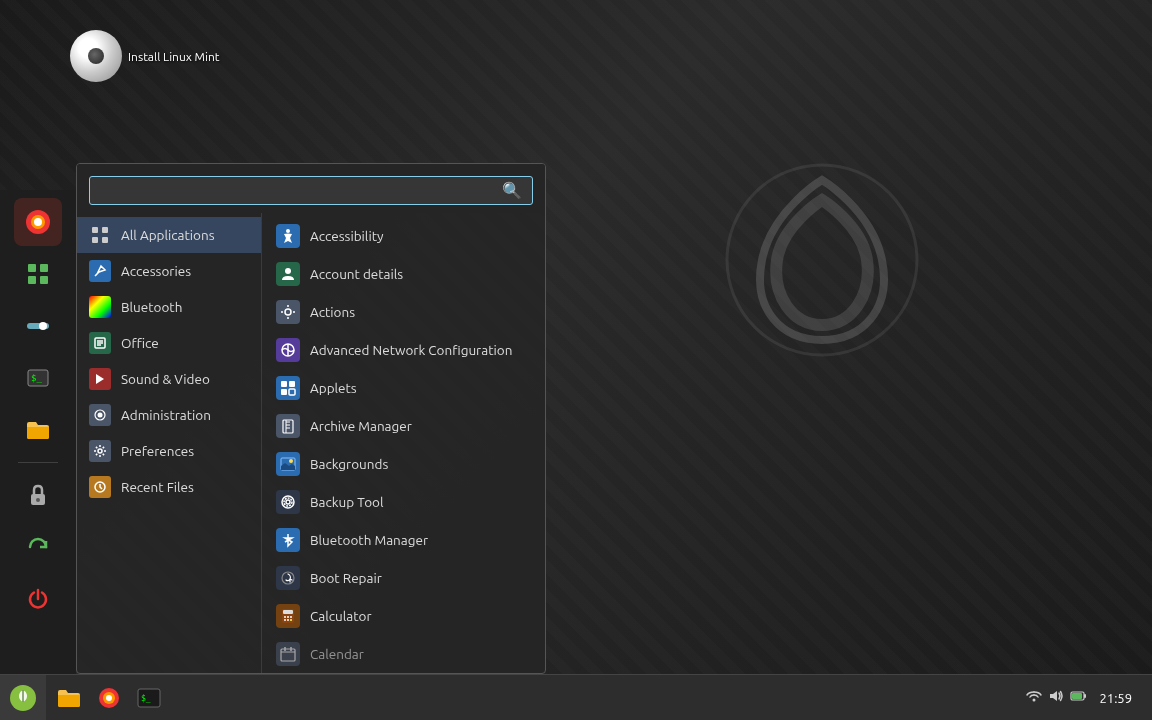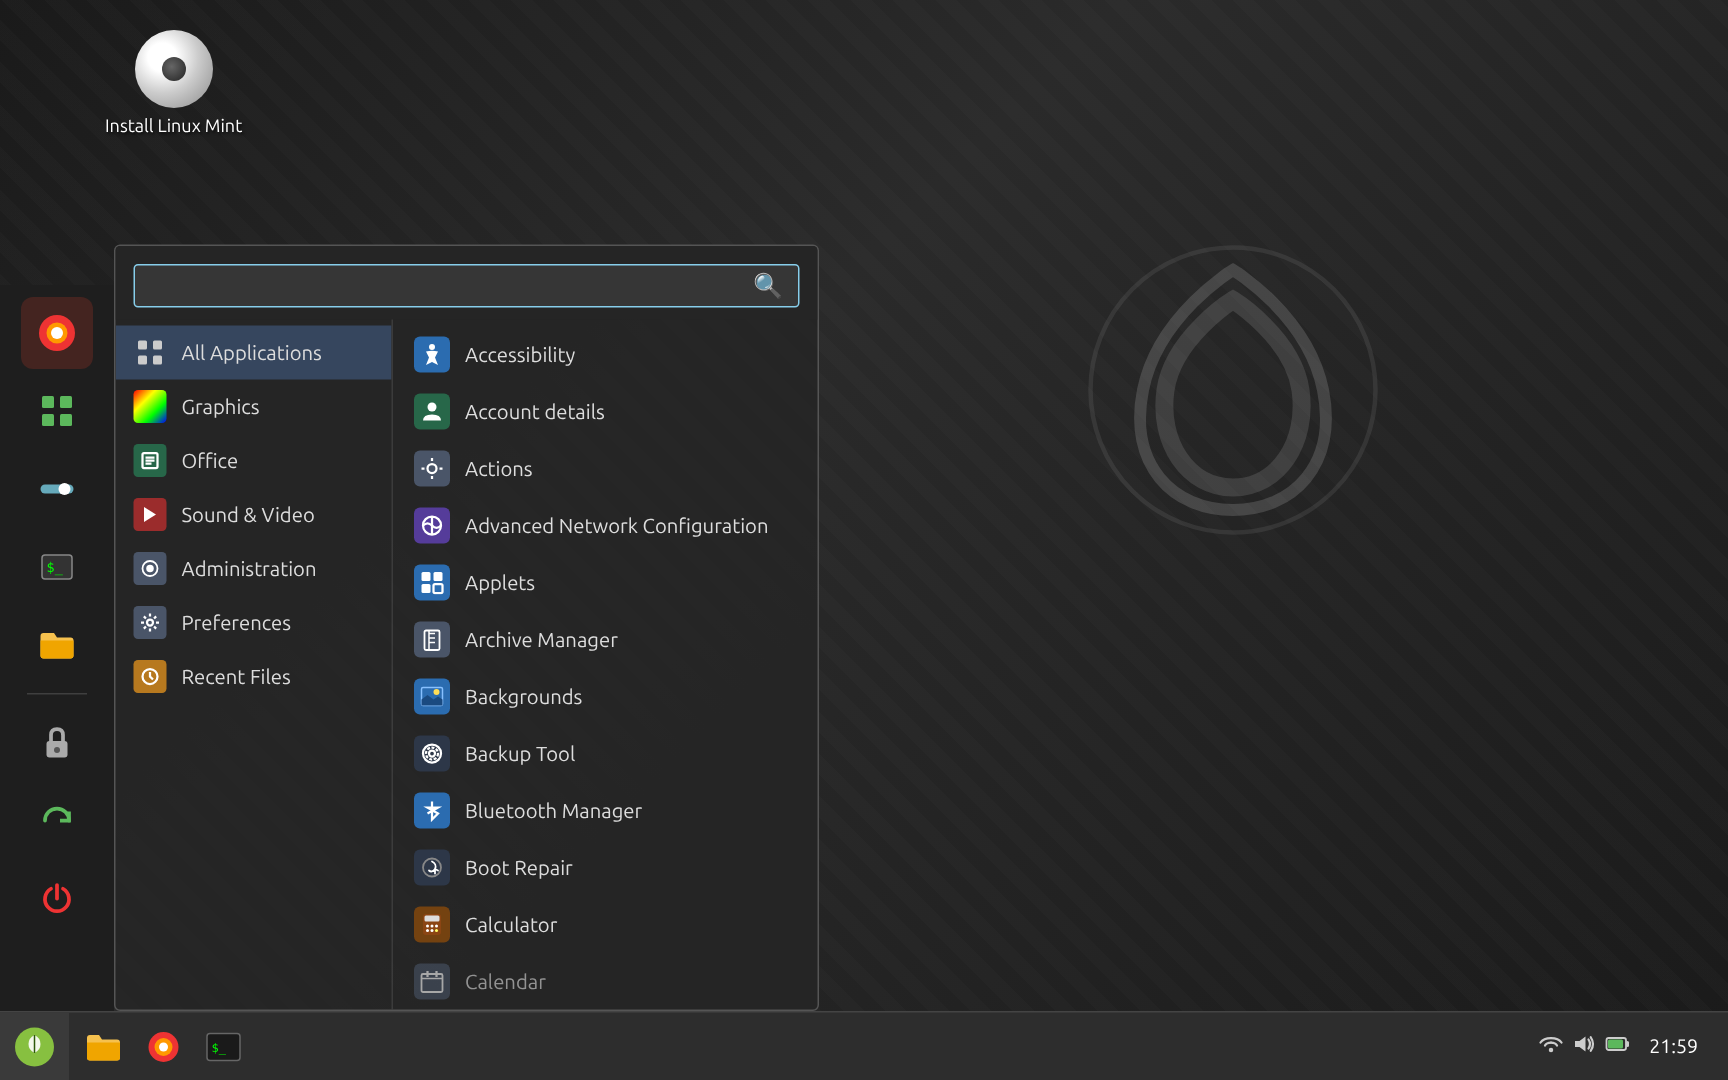--- a/index.html
+++ b/index.html
@@ -30,24 +30,24 @@
         transparent,
         transparent 10px,
         rgba(255,255,255,0.015) 10px,
         rgba(255,255,255,0.015) 20px
       );
     }
 
     
     .desktop-icon {
       position: absolute;
-      top: 20px;
+      top: 30px;
       left: 70px;
       display: flex;
-      flex-direction: column;
+      flex-direction: row;
       align-items: center;
       gap: 6px;
       cursor: pointer;
     }
     .desktop-icon-img {
       width: 52px;
       height: 52px;
       border-radius: 50%;
       background: radial-gradient(circle at 35% 35%, #fff 20%, #ccc 50%, #888 100%);
       display: flex;
@@ -372,25 +372,33 @@
             <svg width="18" height="18" viewBox="0 0 18 18" fill="#ccc">
               <rect x="1" y="1" width="6" height="6" rx="1"></rect>
                 <rect x="11" y="1" width="6" height="6" rx="1"></rect>
               <rect x="1" y="11" width="6" height="6" rx="1"></rect>
                 <rect x="11" y="11" width="6" height="6" rx="1"></rect>
             </svg>
           </div>
           <span>All Applications</span>
         </div>
 
+        <div class="cat-item">
+          <div class="cat-icon bg-blue">
+            <svg width="14" height="14" viewBox="0 0 14 14" fill="none" stroke="#fff" stroke-width="1.5">
+              <path d="M2 12 L6 8 M8 2 L12 6 L6 8 L2 12 L4 10 L8 2Z"></path>
+            </svg>
+          </div>
+          <span>Accessories</span>
+        </div>
 
         <div class="cat-item">
           <div class="cat-icon" style="background: linear-gradient(135deg,#f00,#ff0,#0f0,#00f);">
           </div>
-          <span>Graphics</span>
+          <span>Bluetooth</span>
         </div>
 
 
         <div class="cat-item">
           <div class="cat-icon bg-green">
             <svg width="14" height="14" viewBox="0 0 14 14" fill="none" stroke="#fff" stroke-width="1.5">
               <rect x="2" y="2" width="10" height="10" rx="1"></rect>
                 <path d="M4 5 L10 5 M4 7 L10 7 M4 9 L8 9"></path>
             </svg>
           </div>

